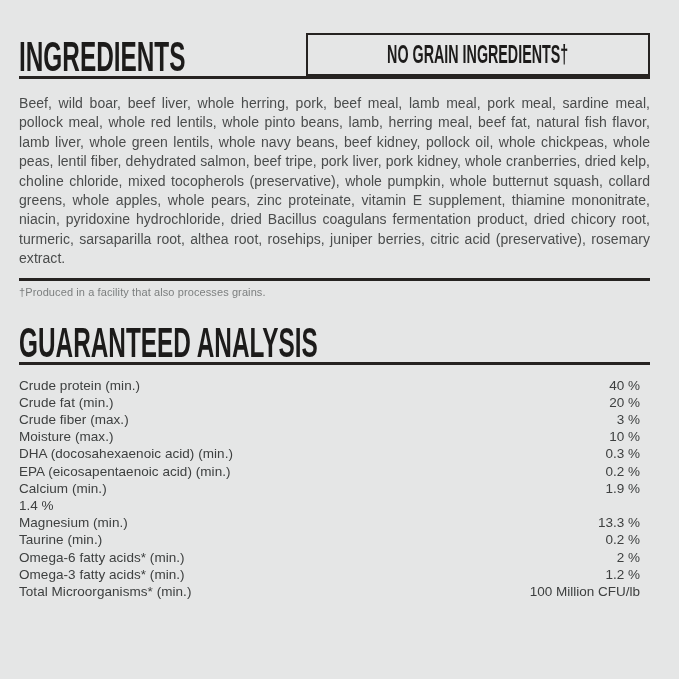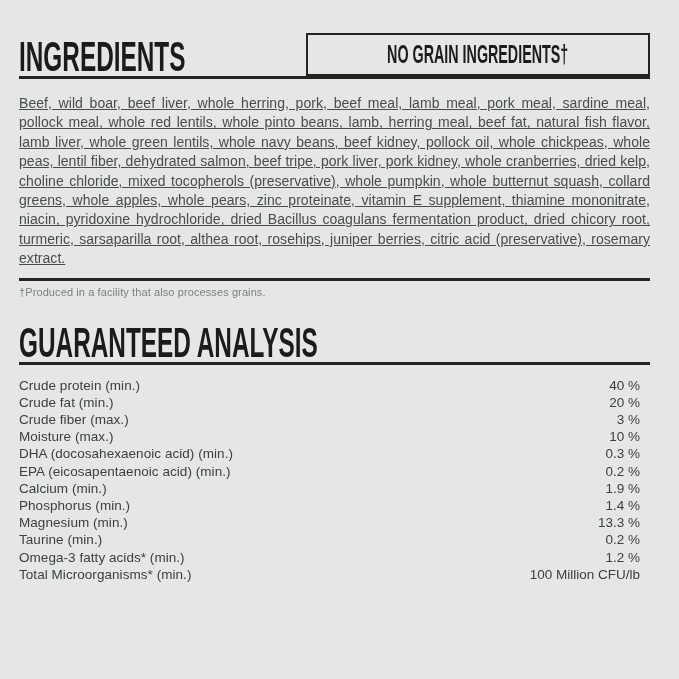--- a/index.html
+++ b/index.html
@@ -52,21 +52,20 @@
     transform-origin:center;
   }
   
   .ingredients-text{
     margin-top:15px;
     font-size:14px;
     line-height:19.4px;
     letter-spacing:0.05px;
     color:#4a4c4c;
     text-align:justify;
-    text-decoration:underline;
   }
   
   .footnote-rule{
     margin-top:9px;
     border:none;
     border-top:3px solid #262321;
     margin-bottom:0;
   }
   .footnote{
     margin-top:5px;
@@ -147,30 +146,33 @@
     </div>
     <div class="analysis-row">
       <span class="label">EPA (eicosapentaenoic acid) (min.)</span>
       <span class="value">0.2 %</span>
     </div>
     <div class="analysis-row">
       <span class="label">Calcium (min.)</span>
       <span class="value">1.9 %</span>
     </div>
     <div class="analysis-row">
-      <span class="label">Phosphorus (min.)</span>
       <span class="value">1.4 %</span>
     </div>
     <div class="analysis-row">
       <span class="label">Magnesium (min.)</span>
       <span class="value">13.3 %</span>
     </div>
     <div class="analysis-row">
       <span class="label">Taurine (min.)</span>
       <span class="value">0.2 %</span>
+    </div>
+    <div class="analysis-row">
+      <span class="label">Omega-6 fatty acids* (min.)</span>
+      <span class="value">2 %</span>
     </div>
     <div class="analysis-row">
       <span class="label">Omega-3 fatty acids* (min.)</span>
       <span class="value">1.2 %</span>
     </div>
     <div class="analysis-row">
       <span class="label">Total Microorganisms* (min.)</span>
       <span class="value">100 Million CFU/lb</span>
     </div>
   </div>

